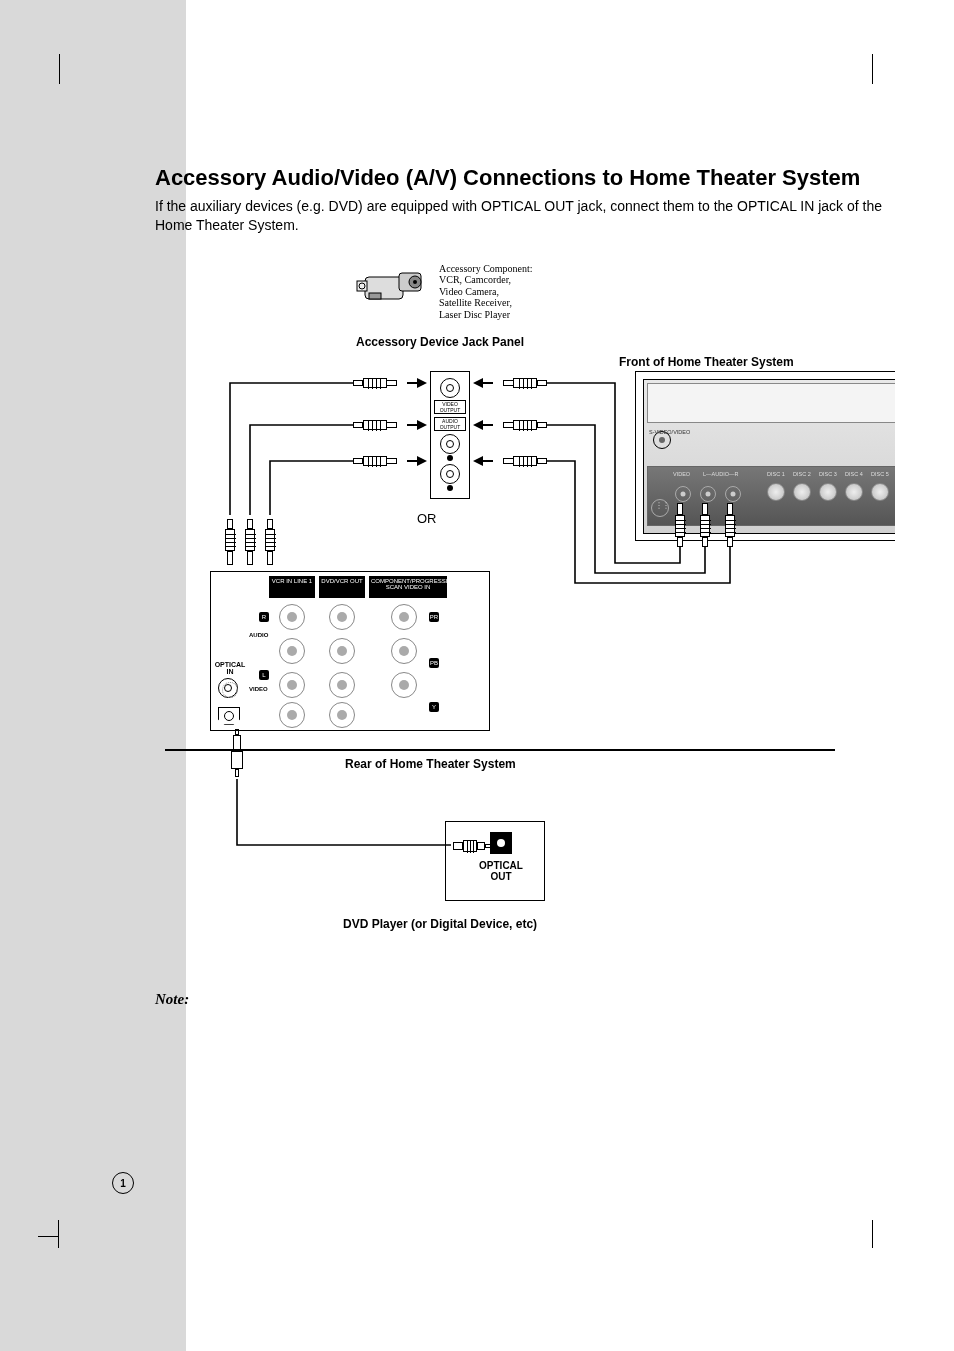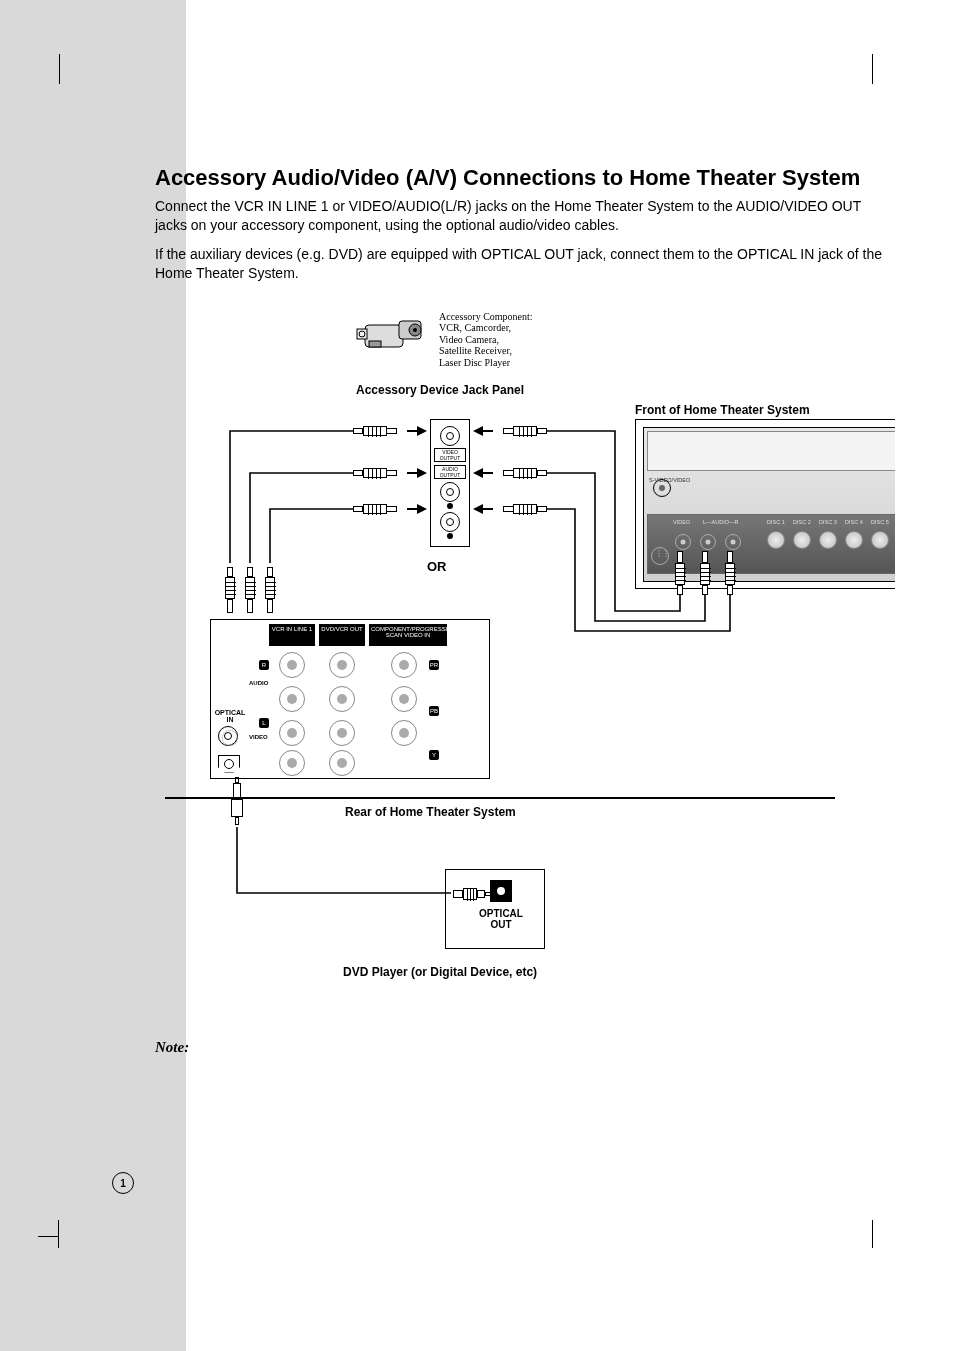--- a/index.html
+++ b/index.html
@@ -157,21 +157,21 @@
   .vplug {
     position:absolute; width:12px; height:50px;
   }
   .vplug .vtip { position:absolute; top:36px; left:3px; width:6px; height:14px; border:1px solid #000; background:#fff;}
   .vplug .vbody { position:absolute; top:14px; left:1px; width:10px; height:22px; border:1px solid #000; background:#fff;}
   .vplug .vbody::before{content:'';position:absolute;top:4px;left:0;width:10px;height:1px;background:#000;box-shadow:0 4px #000,0 8px #000,0 12px #000;}
   .vplug .vend { position:absolute; top:4px; left:3px; width:6px; height:10px; border:1px solid #000; background:#fff;}
 
   
   .or-label {
-    position:absolute; left: 272px; top: 248px; font-size:13px; font-weight:bold;
+    position:absolute; left: 262px; top: 248px; font-size:13px; font-weight:normal;
   }
 
   
   .front-sys {
     position:absolute; left: 480px; top: 108px; width: 260px; height: 172px;
     overflow:hidden;
   }
   .front-sys .chassis {
     position:absolute; left:0; top:0; width:320px; height:170px; border:1.5px solid #000; border-right:none;
     background:#fff;
@@ -263,21 +263,20 @@
   <div class="gray-strip"></div>
 
   <div class="crop-tl"></div>
   <div class="crop-tr-v"></div>
   <div class="crop-bl-v"></div>
   <div class="crop-bl-h"></div>
   <div class="crop-br-v"></div>
 
   <div class="content">
     <h1 class="title">Accessory Audio/Video (A/V) Connections to Home Theater System</h1>
-    <p class="para">Connect the VCR IN LINE 1 or VIDEO/AUDIO(L/R) jacks on the Home Theater System to the AUDIO/VIDEO OUT jacks on your accessory component, using the optional audio/video cables.</p>
     <p class="para">If the auxiliary devices (e.g. DVD) are equipped with OPTICAL OUT jack, connect them to the OPTICAL IN jack of the Home Theater System.</p>
 
     <div class="diagram-area">
 
       <svg class="cables">
 
         <path d="M 198 120 H 75 V 252"></path>
         <path d="M 198 162 H 95 V 252"></path>
         <path d="M 198 198 H 115 V 252"></path>
 
@@ -301,21 +300,21 @@
           </svg>
         </div>
         <div class="camcorder-text small-label" style="white-space:pre-line;font-family:Liberation Serif, serif;">Accessory Component:
 VCR, Camcorder,
 Video Camera,
 Satellite Receiver,
 Laser Disc Player</div>
       </div>
 
       <div class="label" style="left:190px; top:72px;margin-left:11px;">Accessory Device Jack Panel</div>
-      <div class="label" style="left:480px; top:92px;text-align:center;">Front of Home Theater System</div>
+      <div class="label" style="left:464px; top:92px;text-align:center;">Front of Home Theater System</div>
 
       <div class="jack-panel">
         <div class="jack"></div>
         <div class="jlbl">VIDEO OUTPUT</div>
         <div class="jlbl">AUDIO OUTPUT</div>
         <div class="jack"></div>
         <div class="small-circ"></div>
         <div class="jack"></div>
         <div class="small-circ"></div>
       </div>

